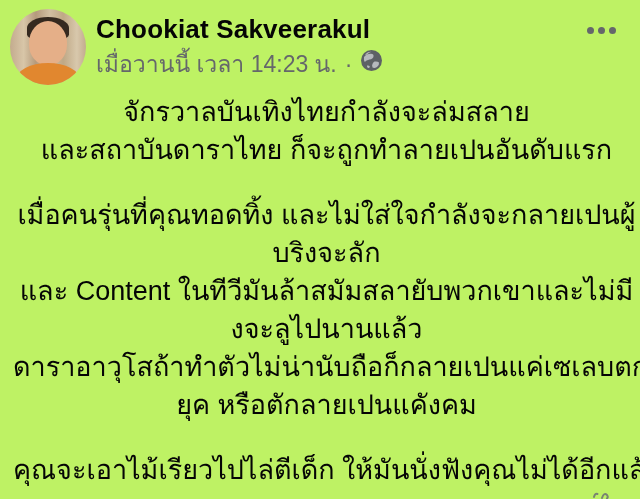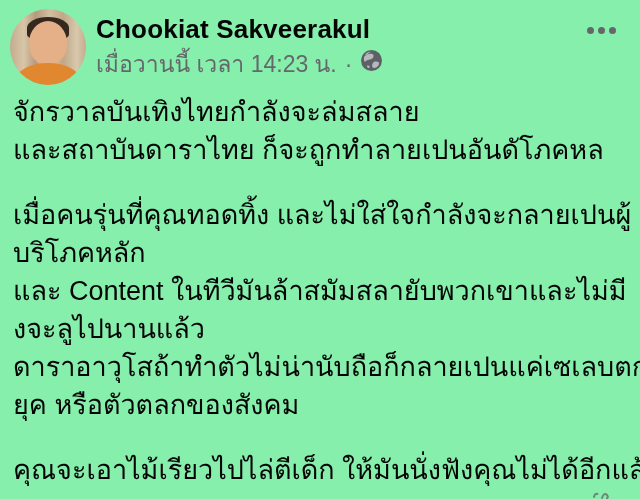--- a/index.html
+++ b/index.html
@@ -8,21 +8,21 @@
     background: #ffffff;
   }
   body {
     width: 640px;
     height: 499px;
     overflow: hidden;
     position: relative;
     font-family: "Liberation Sans", sans-serif;
     -webkit-font-smoothing: antialiased;
   }
-  .post { width: 640px; height: 499px; position: relative; background: #86efac; }
+  .post { width: 640px; height: 499px; position: relative; background: #bef264; }
 
   
   .header {
     display: flex;
     align-items: flex-start;
     padding: 9px 22px 0 10px;
   }
   .avatar {
     width: 76px; height: 76px;
     border-radius: 50%;
@@ -90,21 +90,21 @@
 
   
   .post-text {
     margin-top: 8px;
     padding-left: 13px;
     color: #050505;
     font-size: 27px;
     line-height: 38px;
     font-weight: 500;
   }
-  .para { margin: 0; }
+  .para { margin: 0; text-align: center; }
   .para + .para { margin-top: 27px; }
   .pline { white-space: nowrap; }
 
   
   .cropped-fragment {
     position: absolute;
     left: 592px;
     top: 486px;
     width: 20px;
     height: 13px;
@@ -146,29 +146,29 @@
       <span class="dot"></span>
       <span class="dot"></span>
       <span class="dot"></span>
     </div>
 
   </div>
 
   <div class="post-text">
     <div class="para">
       <div class="pline">จักรวาลบันเทิงไทยกำลังจะล่มสลาย</div>
-      <div class="pline">และสถาบันดาราไทย ก็จะถูกทำลายเปนอันดัโภคหล</div>
+      <div class="pline">และสถาบันดาราไทย ก็จะถูกทำลายเปนอันดับแรก</div>
     </div>
     <div class="para">
       <div class="pline">เมื่อคนรุ่นที่คุณทอดทิ้ง และไม่ใส่ใจกำลังจะกลายเปนผู้</div>
-      <div class="pline">บริโภคหลัก</div>
+      <div class="pline">บริงจะลัก</div>
       <div class="pline">และ Content ในทีวีมันล้าสมัมสลายับพวกเขาและไม่มี</div>
       <div class="pline">งจะลูไปนานแล้ว</div>
       <div class="pline">ดาราอาวุโสถ้าทำตัวไม่น่านับถือก็กลายเปนแค่เซเลบตก</div>
-      <div class="pline">ยุค หรือตัวตลกของสังคม</div>
+      <div class="pline">ยุค หรือตักลายเปนแคังคม</div>
     </div>
     <div class="para">
       <div class="pline">คุณจะเอาไม้เรียวไปไล่ตีเด็ก ให้มันนั่งฟังคุณไม่ได้อีกแล้ว</div>
     </div>
   </div>
 
   <div class="cropped-fragment">
     <svg width="20" height="13" viewBox="0 0 20 13">
       <path d="M2 10 Q3 6 5.5 7" stroke="#6d7175" stroke-width="2" fill="none" stroke-linecap="round"></path>
       <path d="M10 11 Q12 5 15 8 Q16.5 10 15 11.5" stroke="#6d7175" stroke-width="2" fill="none" stroke-linecap="round"></path>

